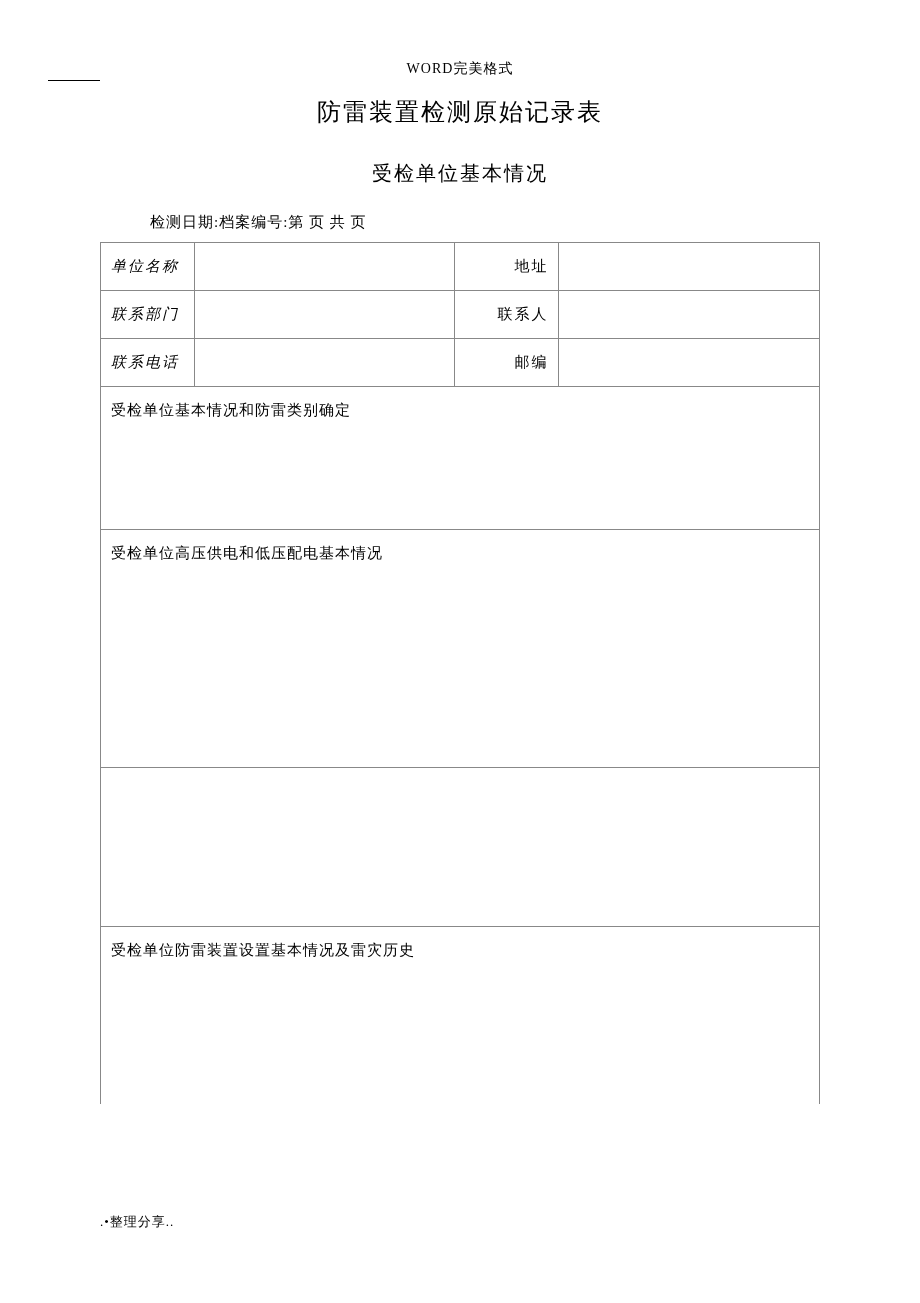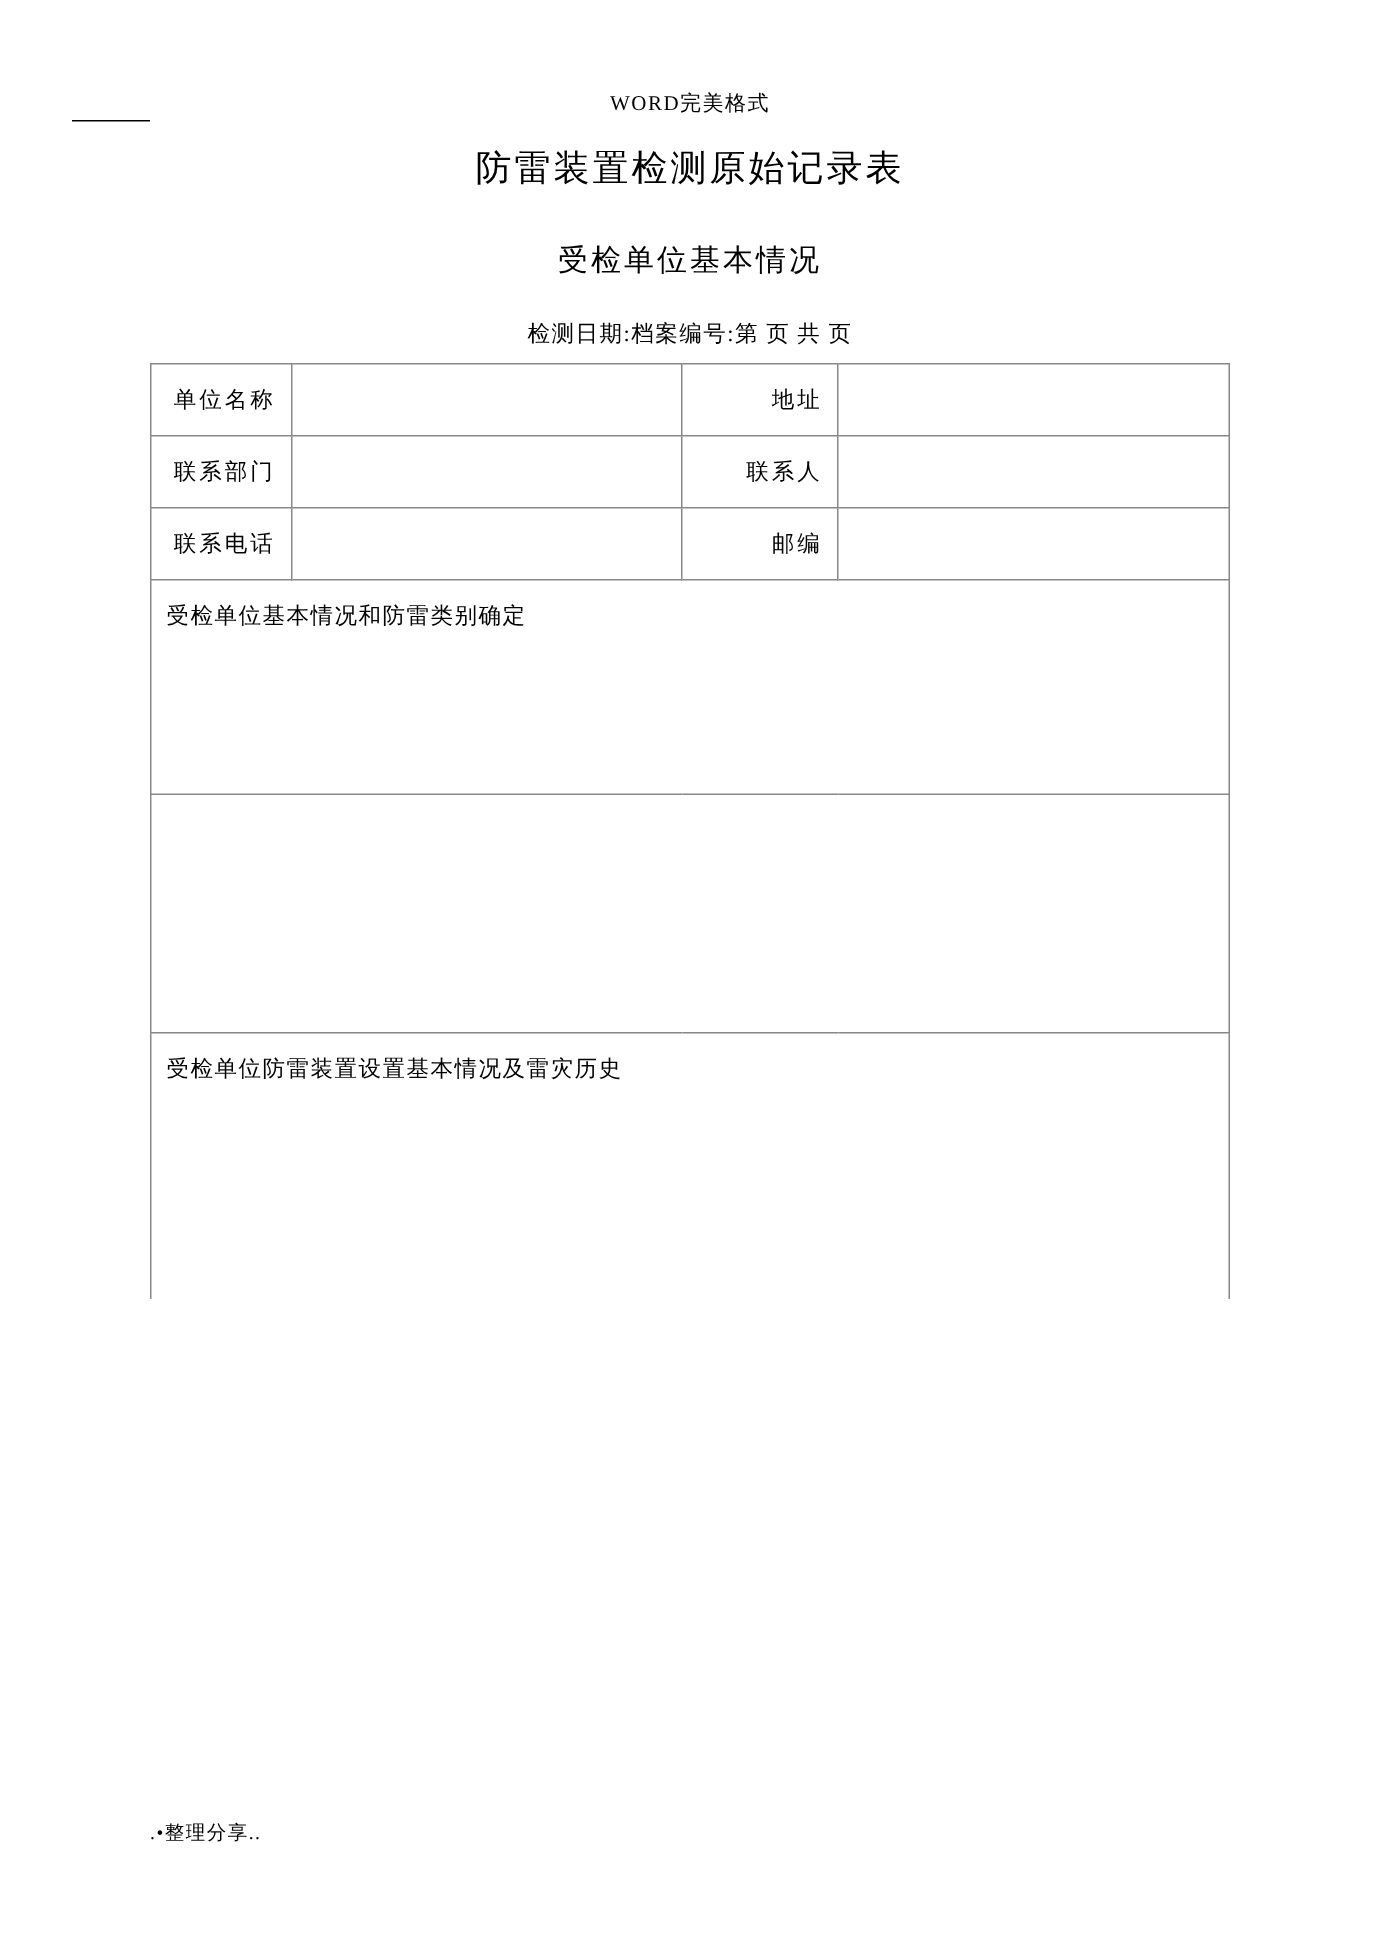--- a/index.html
+++ b/index.html
@@ -43,42 +43,43 @@
     }
     .title-sub {
       text-align: center;
       font-size: 20px;
       font-weight: normal;
       letter-spacing: 2px;
       margin-bottom: 26px;
     }
     .meta-row {
       display: flex;
-      justify-content: center;
+      justify-content: flex-start;
       font-size: 15px;
       padding: 0 50px 10px 50px;
     }
     .meta-item {
       letter-spacing: 1px;
     }
     table.form {
       border-collapse: collapse;
       width: 100%;
       font-size: 15px;
     }
     table.form td {
       border: 1px solid #888;
       padding: 14px 10px;
       vertical-align: top;
     }
     td.label-cell {
       width: 90px;
-      text-align: right;
+      text-align: left;
       white-space: nowrap;
       letter-spacing: 2px;
+      font-style: italic;
     }
     td.value-cell {
       width: 250px;
     }
     td.mid-label {
       width: 100px;
       text-align: right;
       letter-spacing: 2px;
     }
     td.section-cell {
@@ -144,20 +145,26 @@
       <td class="value-cell"></td>
     </tr>
     <tr>
       <td colspan="4" class="section-cell">
         <div class="section-title">受检单位基本情况和防雷类别确定</div>
         <div class="section-body"></div>
       </td>
     </tr>
     <tr>
       <td colspan="4" class="section-cell">
+        <div class="section-title">受检单位高压供电和低压配电基本情况</div>
+        <div class="section-body-lg"></div>
+      </td>
+    </tr>
+    <tr>
+      <td colspan="4" class="section-cell">
         <div class="section-body-md"></div>
       </td>
     </tr>
     <tr>
       <td colspan="4" class="section-cell" style="border-bottom:none;">
         <div class="section-title">受检单位防雷装置设置基本情况及雷灾历史</div>
         <div class="section-body-md"></div>
       </td>
     </tr>
   </tbody>

